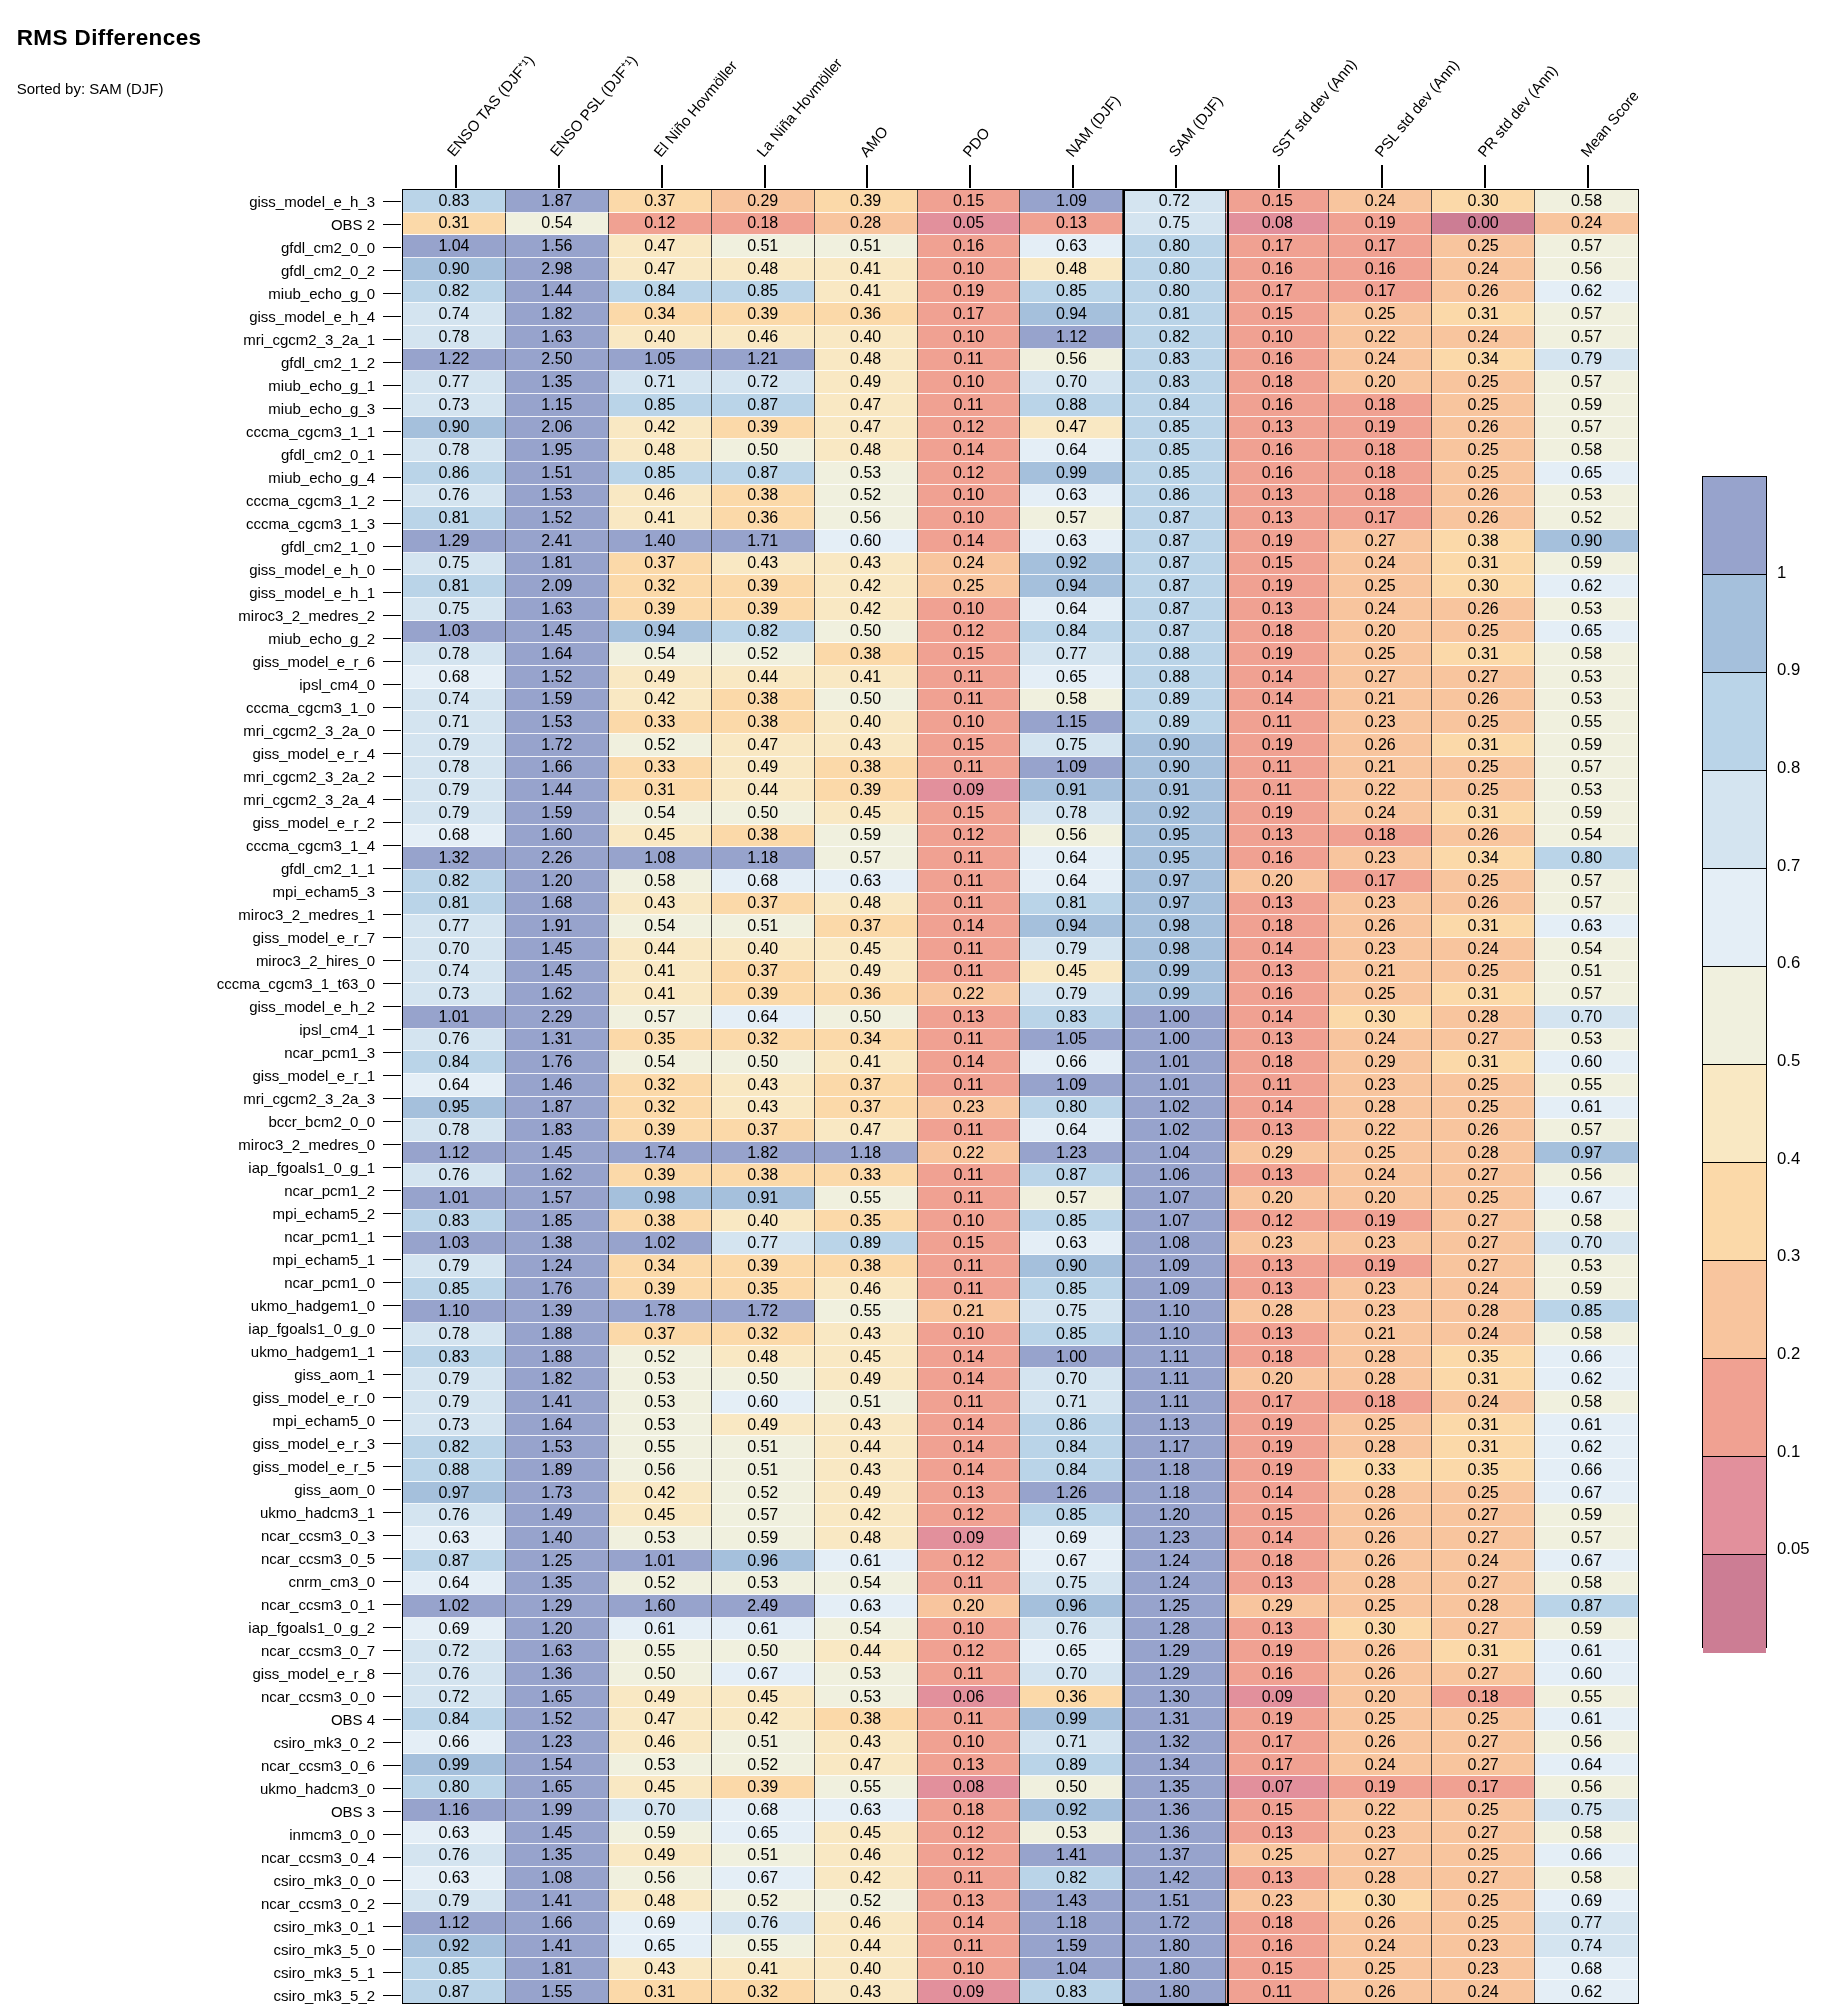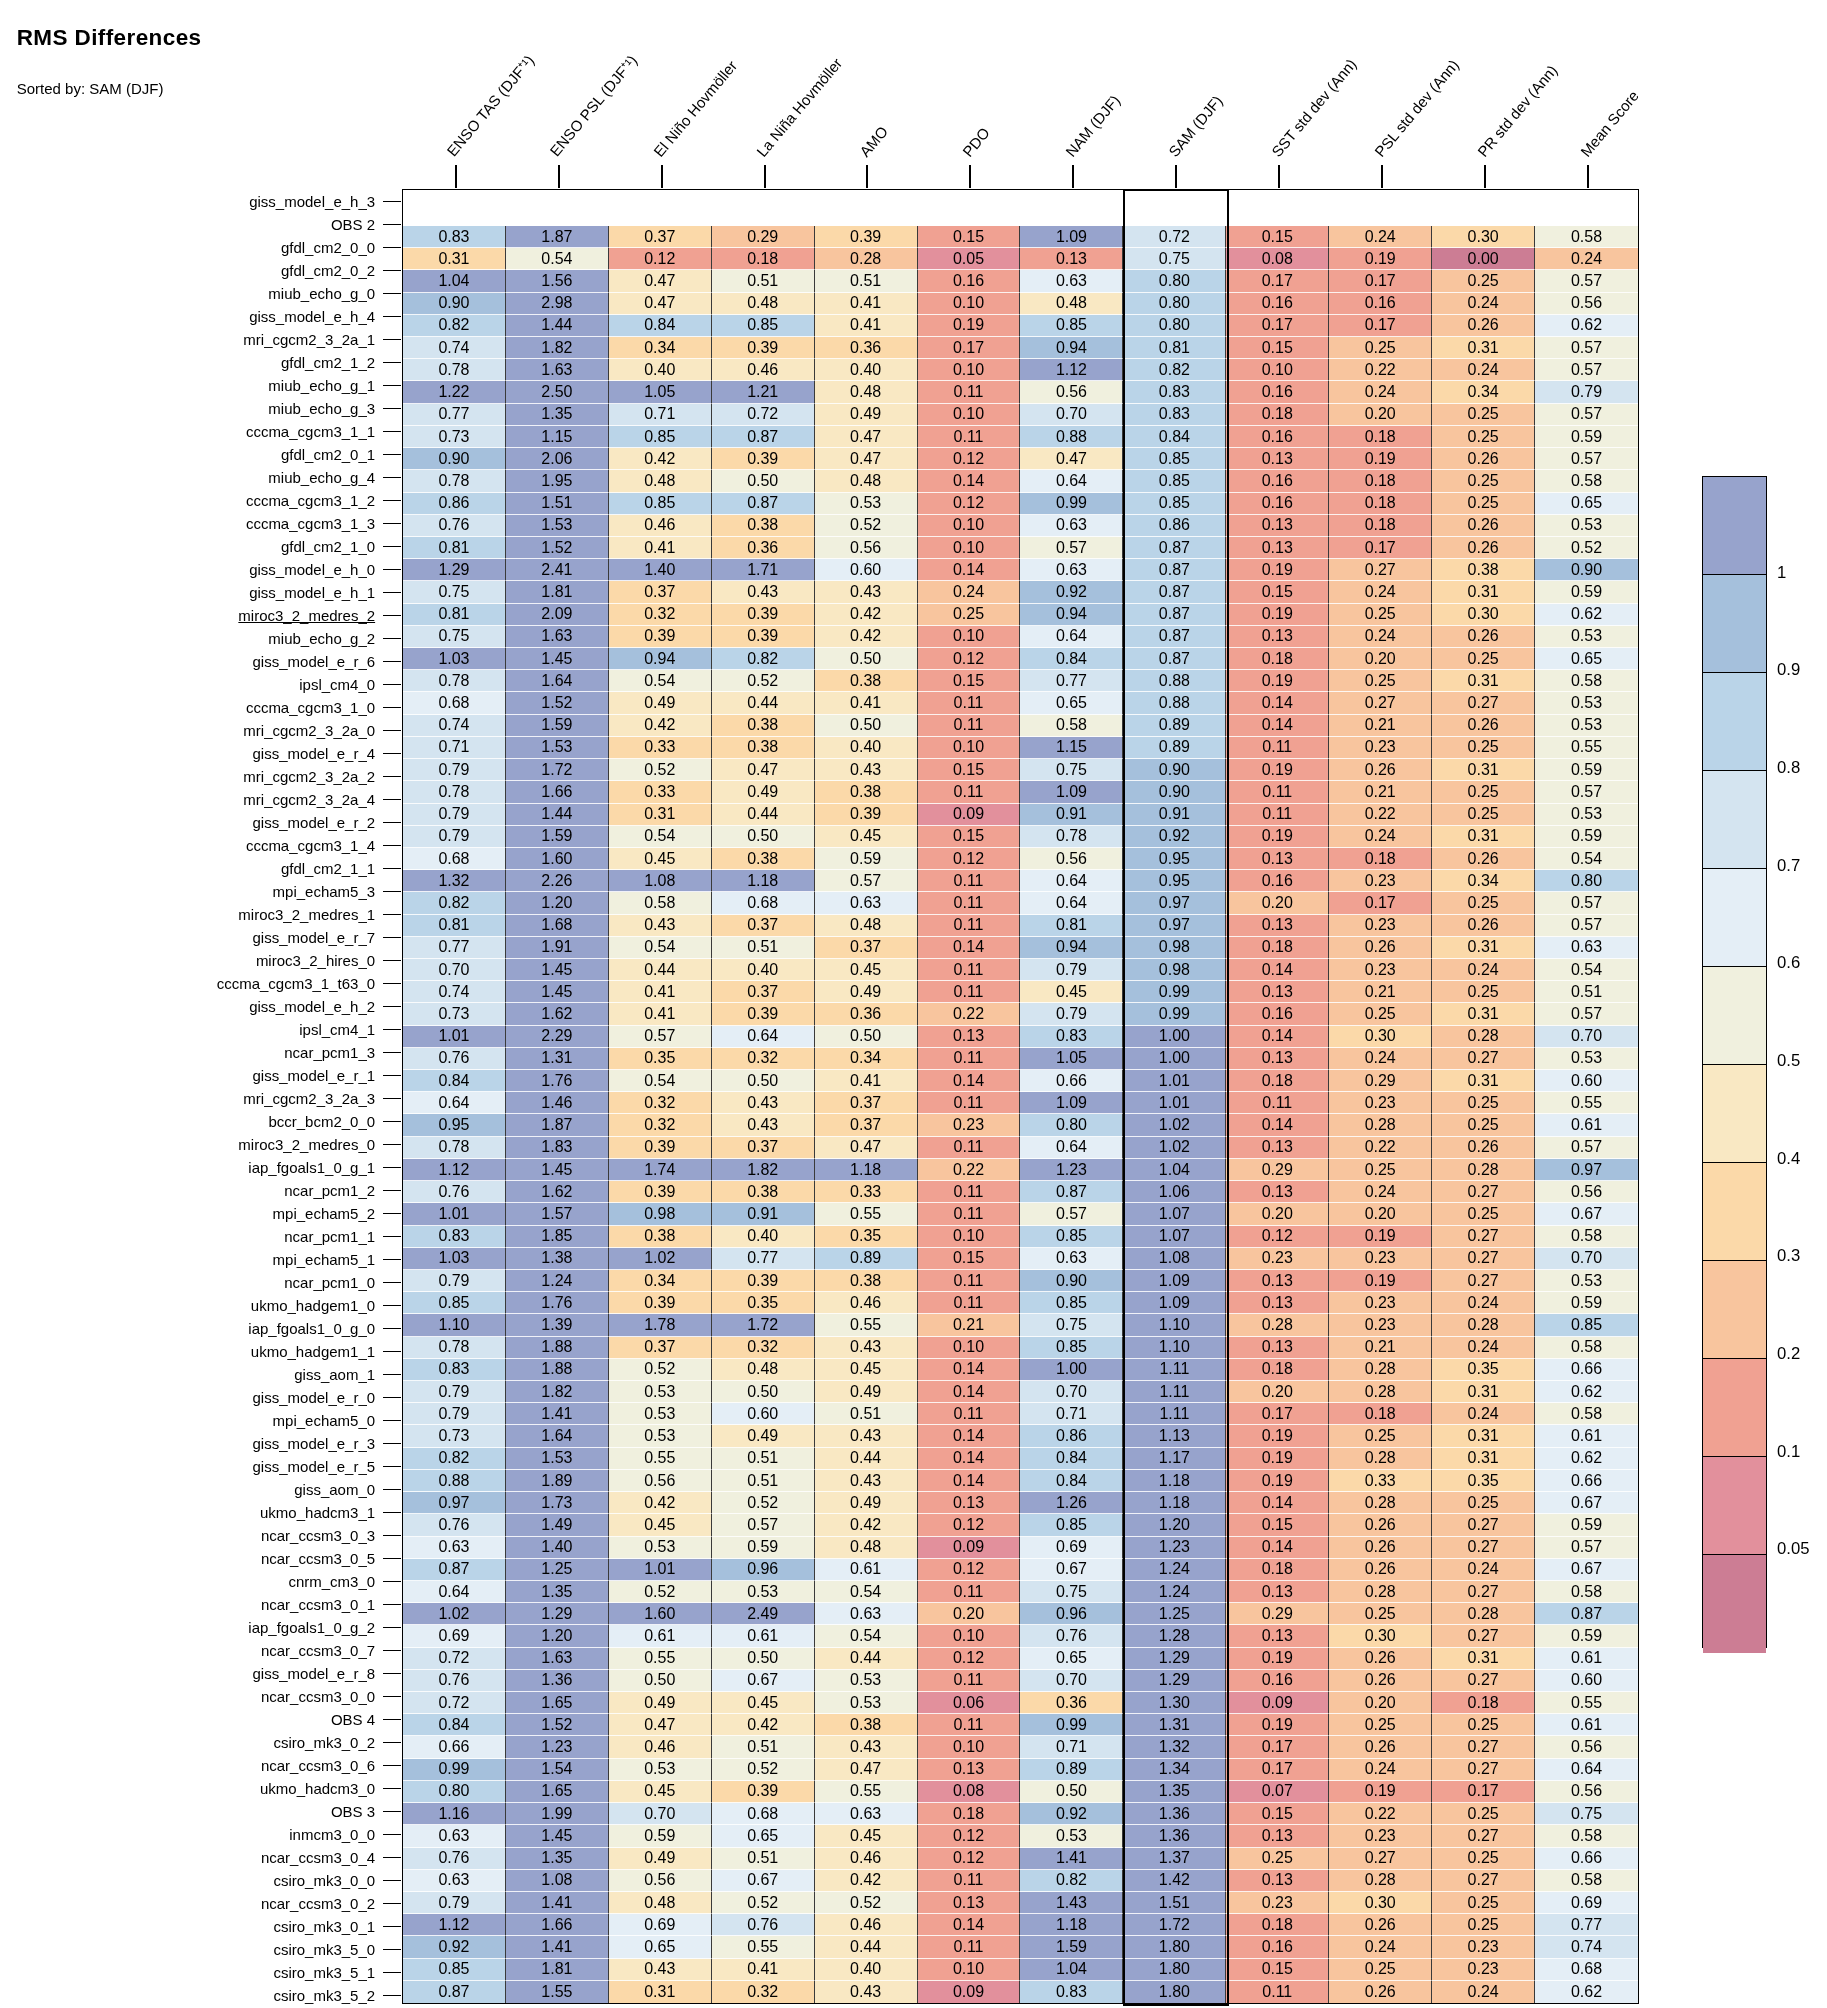--- a/index.html
+++ b/index.html
@@ -13,21 +13,21 @@
   .rlabel-row{display:flex;justify-content:flex-end;align-items:center;}
   .rlabel{font-size:15px;white-space:nowrap;}
   .rtick{width:18.4px;height:1.7px;background:#000;margin-left:7.5px;flex:0 0 auto;}
   .ctick{position:absolute;width:1.7px;height:23.4px;background:#000;}
   .chead-anchor{position:absolute;width:0;height:0;}
   .chead{
     position:absolute;left:0;bottom:0;transform:rotate(-50deg);transform-origin:0 100%;
     white-space:nowrap;font-size:15px;
   }
   #grid-frame{position:absolute;border:1.7px solid #000;box-sizing:content-box;}
-  #grid{position:absolute;inset:0;display:grid;margin-top:36px;}
+  #grid{position:absolute;inset:0;display:grid;}
   .cell{
     display:flex;align-items:center;justify-content:center;
     font-size:16px;color:#000;
     border-right:0.8px solid #3a3a3a;border-bottom:0.8px solid rgba(255,255,255,.85);
     box-sizing:border-box;
   }
   .cell.lastcol{border-right:none;}
   .cell.lastrow{border-bottom:none;}
   #sam-box{position:absolute;border:2.5px solid #000;box-sizing:border-box;pointer-events:none;}
   #legend{position:absolute;border:0.8px solid #000;box-sizing:border-box;}
@@ -160,21 +160,21 @@
         <span class="rtick"></span>
       </div>
       <div class="rlabel-row" style="height: 23px;">
         <span class="rlabel">giss_model_e_h_0</span>
         <span class="rtick"></span>
       </div>
       <div class="rlabel-row" style="height: 23px;">
         <span class="rlabel">giss_model_e_h_1</span>
         <span class="rtick"></span>
       </div>
-      <div class="rlabel-row" style="height: 23px; text-decoration: underline;">
+      <div class="rlabel-row" style="height: 23px;">
         <span class="rlabel">miroc3_2_medres_2</span>
         <span class="rtick"></span>
       </div>
       <div class="rlabel-row" style="height: 23px;">
         <span class="rlabel">miub_echo_g_2</span>
         <span class="rtick"></span>
       </div>
       <div class="rlabel-row" style="height: 23px;">
         <span class="rlabel">giss_model_e_r_6</span>
         <span class="rtick"></span>

